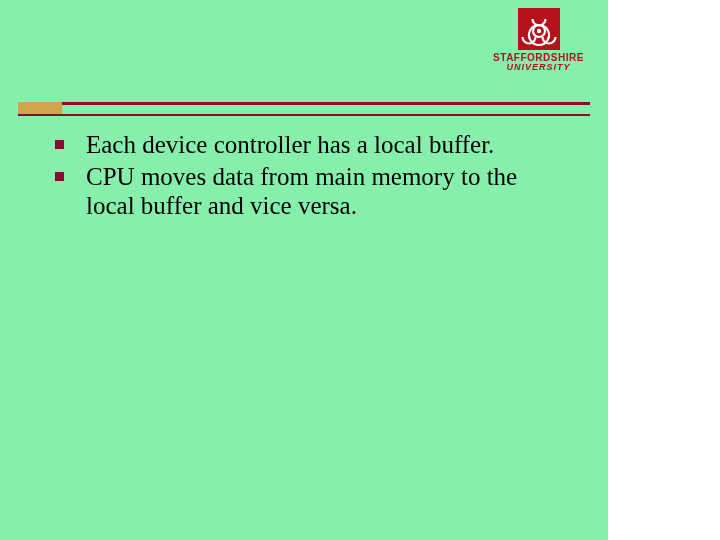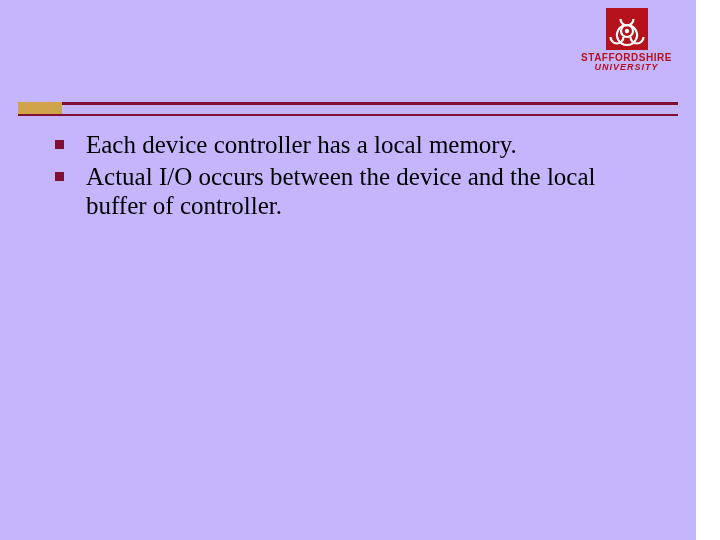--- a/index.html
+++ b/index.html
@@ -1,21 +1,21 @@
 <!DOCTYPE html>
 <html><head>
 <meta charset="utf-8">
 <style>
   * { margin: 0; padding: 0; box-sizing: border-box; }
   html, body { width: 720px; height: 540px; background: #fff; font-family: "Times New Roman", Times, serif; }
   .slide {
     position: relative;
-    width: 696px;
+    width: 608px;
     height: 540px;
-    background: #c4b5fd;
+    background: #86efac;
   }
   .logo {
     position: absolute;
     top: 8px;
     right: 12px;
     width: 115px;
     text-align: center;
   }
   .logo-icon {
     width: 42px;
@@ -124,21 +124,21 @@
 
   <div class="header-rule">
     <div class="line1"></div>
     <div class="accent"></div>
     <div class="line2"></div>
   </div>
 
   <div class="content">
     <div class="bullet-item">
       <div class="sq"></div>
-      <div class="txt">Each device controller has a local memory.</div>
+      <div class="txt">Each device controller has a local buffer.</div>
     </div>
     <div class="bullet-item">
       <div class="sq"></div>
-      <div class="txt">Actual I/O occurs between the device and the local buffer of controller.</div>
+      <div class="txt">CPU moves data from main memory to the local buffer and vice versa.</div>
     </div>
   </div>
 
 </div>
 
 </body></html>

